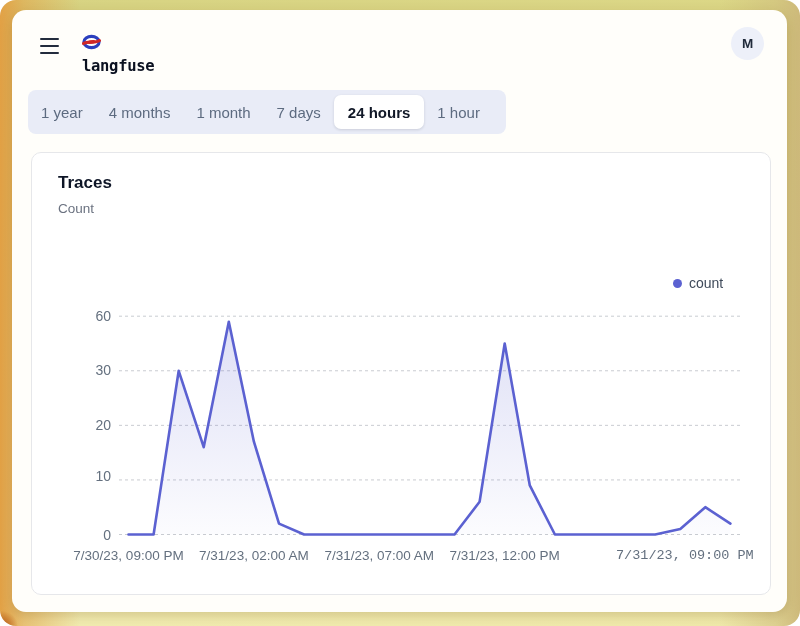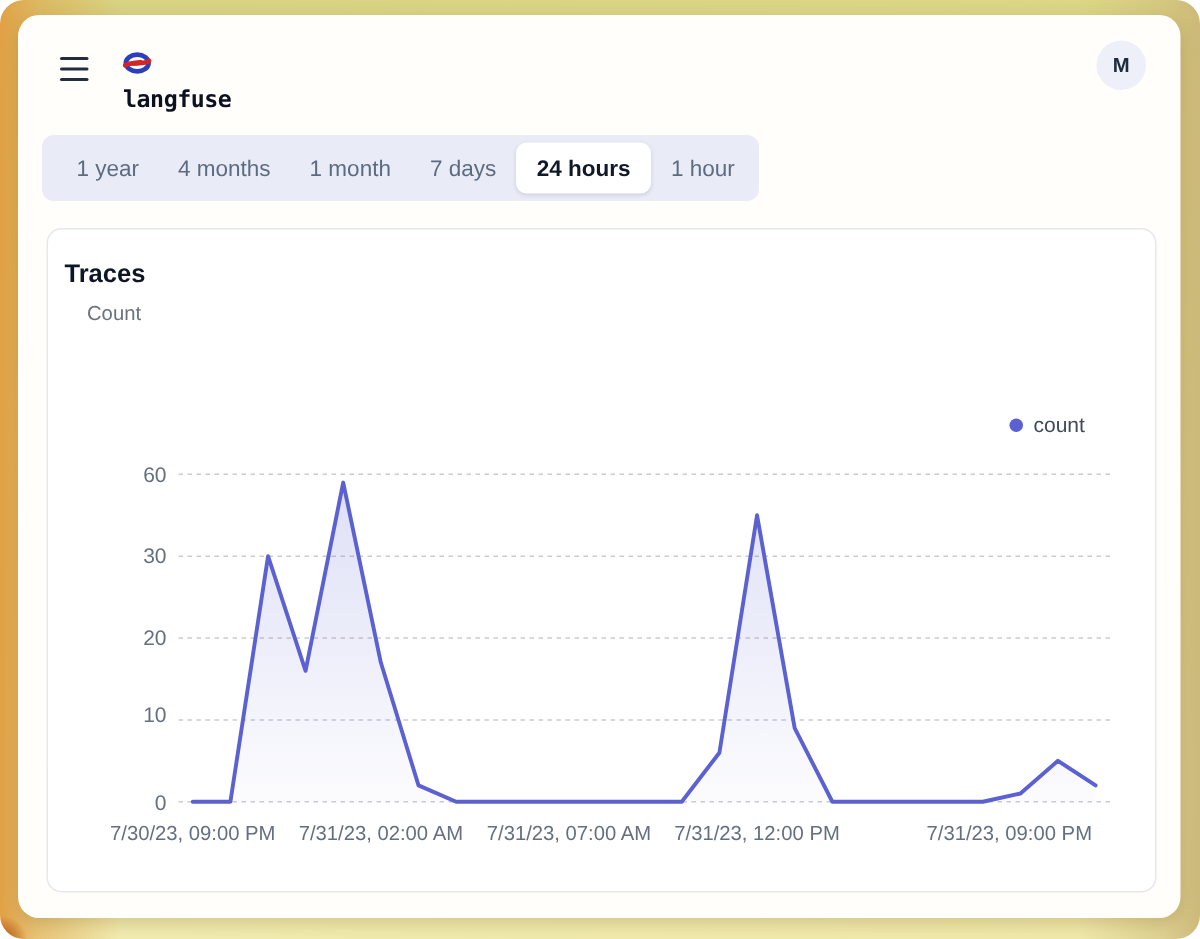--- a/index.html
+++ b/index.html
@@ -19,28 +19,28 @@
   }
   
   .hamburger{position:absolute;left:28px;top:28px;width:19px;height:16px;display:flex;flex-direction:column;justify-content:space-between;cursor:pointer;}
   .hamburger span{display:block;height:2.4px;border-radius:1px;background:#232c3d;}
   .brand{position:absolute;left:70px;top:24px;display:flex;gap:7px;cursor:pointer;flex-direction:column;}
   .brand-text{font-family:"DejaVu Sans Mono","Liberation Mono",monospace;font-weight:bold;font-size:15.5px;color:#0b1120;letter-spacing:-0.3px;}
   .avatar{position:absolute;left:719px;top:17px;width:33px;height:33px;border-radius:50%;background:#edf0f9;
     display:flex;align-items:center;justify-content:center;font-size:13.5px;font-weight:600;color:#212b3b;cursor:pointer;}
   
   .tabbar{position:absolute;left:16px;top:80px;width:478px;height:44px;background:#e9ecf7;border-radius:8px;
-    display:flex;align-items:center;padding:10px;}
+    display:flex;align-items:center;padding:0;}
   .tab{height:34px;padding:0 13px;border:none;background:transparent;border-radius:7px;
     font-family:"Liberation Sans",sans-serif;font-size:15px;color:#5d6b80;display:flex;align-items:center;cursor:pointer;white-space:nowrap;}
   .tab.active{background:#ffffff;color:#111827;font-weight:600;box-shadow:0 1px 3px rgba(15,23,42,0.14);padding:0 14px;}
   
   .card{position:absolute;left:19px;top:142px;width:740px;height:443px;background:#ffffff;
     border:1px solid #e6e7ea;border-radius:10px;}
-  .card-title{position:absolute;left:11px;top:20px;font-size:17px;font-weight:700;color:#0d1526;}
+  .card-title{position:absolute;left:26px;top:20px;font-size:17px;font-weight:700;color:#0d1526;}
   .card-subtitle{position:absolute;left:26px;top:48px;font-size:13.5px;color:#6b7280;}
   .legend{position:absolute;left:641px;top:122px;display:flex;align-items:center;gap:7px;}
   .legend-dot{width:9px;height:9px;border-radius:50%;}
   .legend-label{font-size:14px;color:#3f4a5a;}
   .chart-svg{position:absolute;left:0;top:0;width:740px;height:443px;}
   .ylabel{position:absolute;left:44px;width:35px;height:18px;line-height:18px;text-align:right;
     font-size:14px;color:#64707f;}
   .xlabel{position:absolute;top:394px;width:140px;height:17px;line-height:17px;text-align:center;
     font-size:13.5px;color:#64707f;white-space:nowrap;}
 </style>
@@ -120,17 +120,17 @@
       <div id="axis-labels"></div>
     <div class="ylabel" style="top: 372.5px;">0</div>
         <div class="ylabel" style="top: 314px; text-align: right;">10</div>
         <div class="ylabel" style="top: 263.35px;">20</div>
         <div class="ylabel" style="top: 208px;">30</div>
         <div class="ylabel" style="top: 154.2px;">60</div>
         <div class="xlabel" style="left: 26.5px;">7/30/23, 09:00 PM</div>
         <div class="xlabel" style="left: 151.9px;">7/31/23, 02:00 AM</div>
         <div class="xlabel" style="left: 277.3px;">7/31/23, 07:00 AM</div>
         <div class="xlabel" style="left: 402.7px;">7/31/23, 12:00 PM</div>
-        <div class="xlabel" style="left: 556px; text-align: right;">7/31/23, 09:00 PM</div>
+        <div class="xlabel" style="left: 584px; text-align: left; font-family: Liberation Mono, monospace;">7/31/23, 09:00 PM</div>
       </div>
 
   </div>
 </div>
 
 </body></html>

